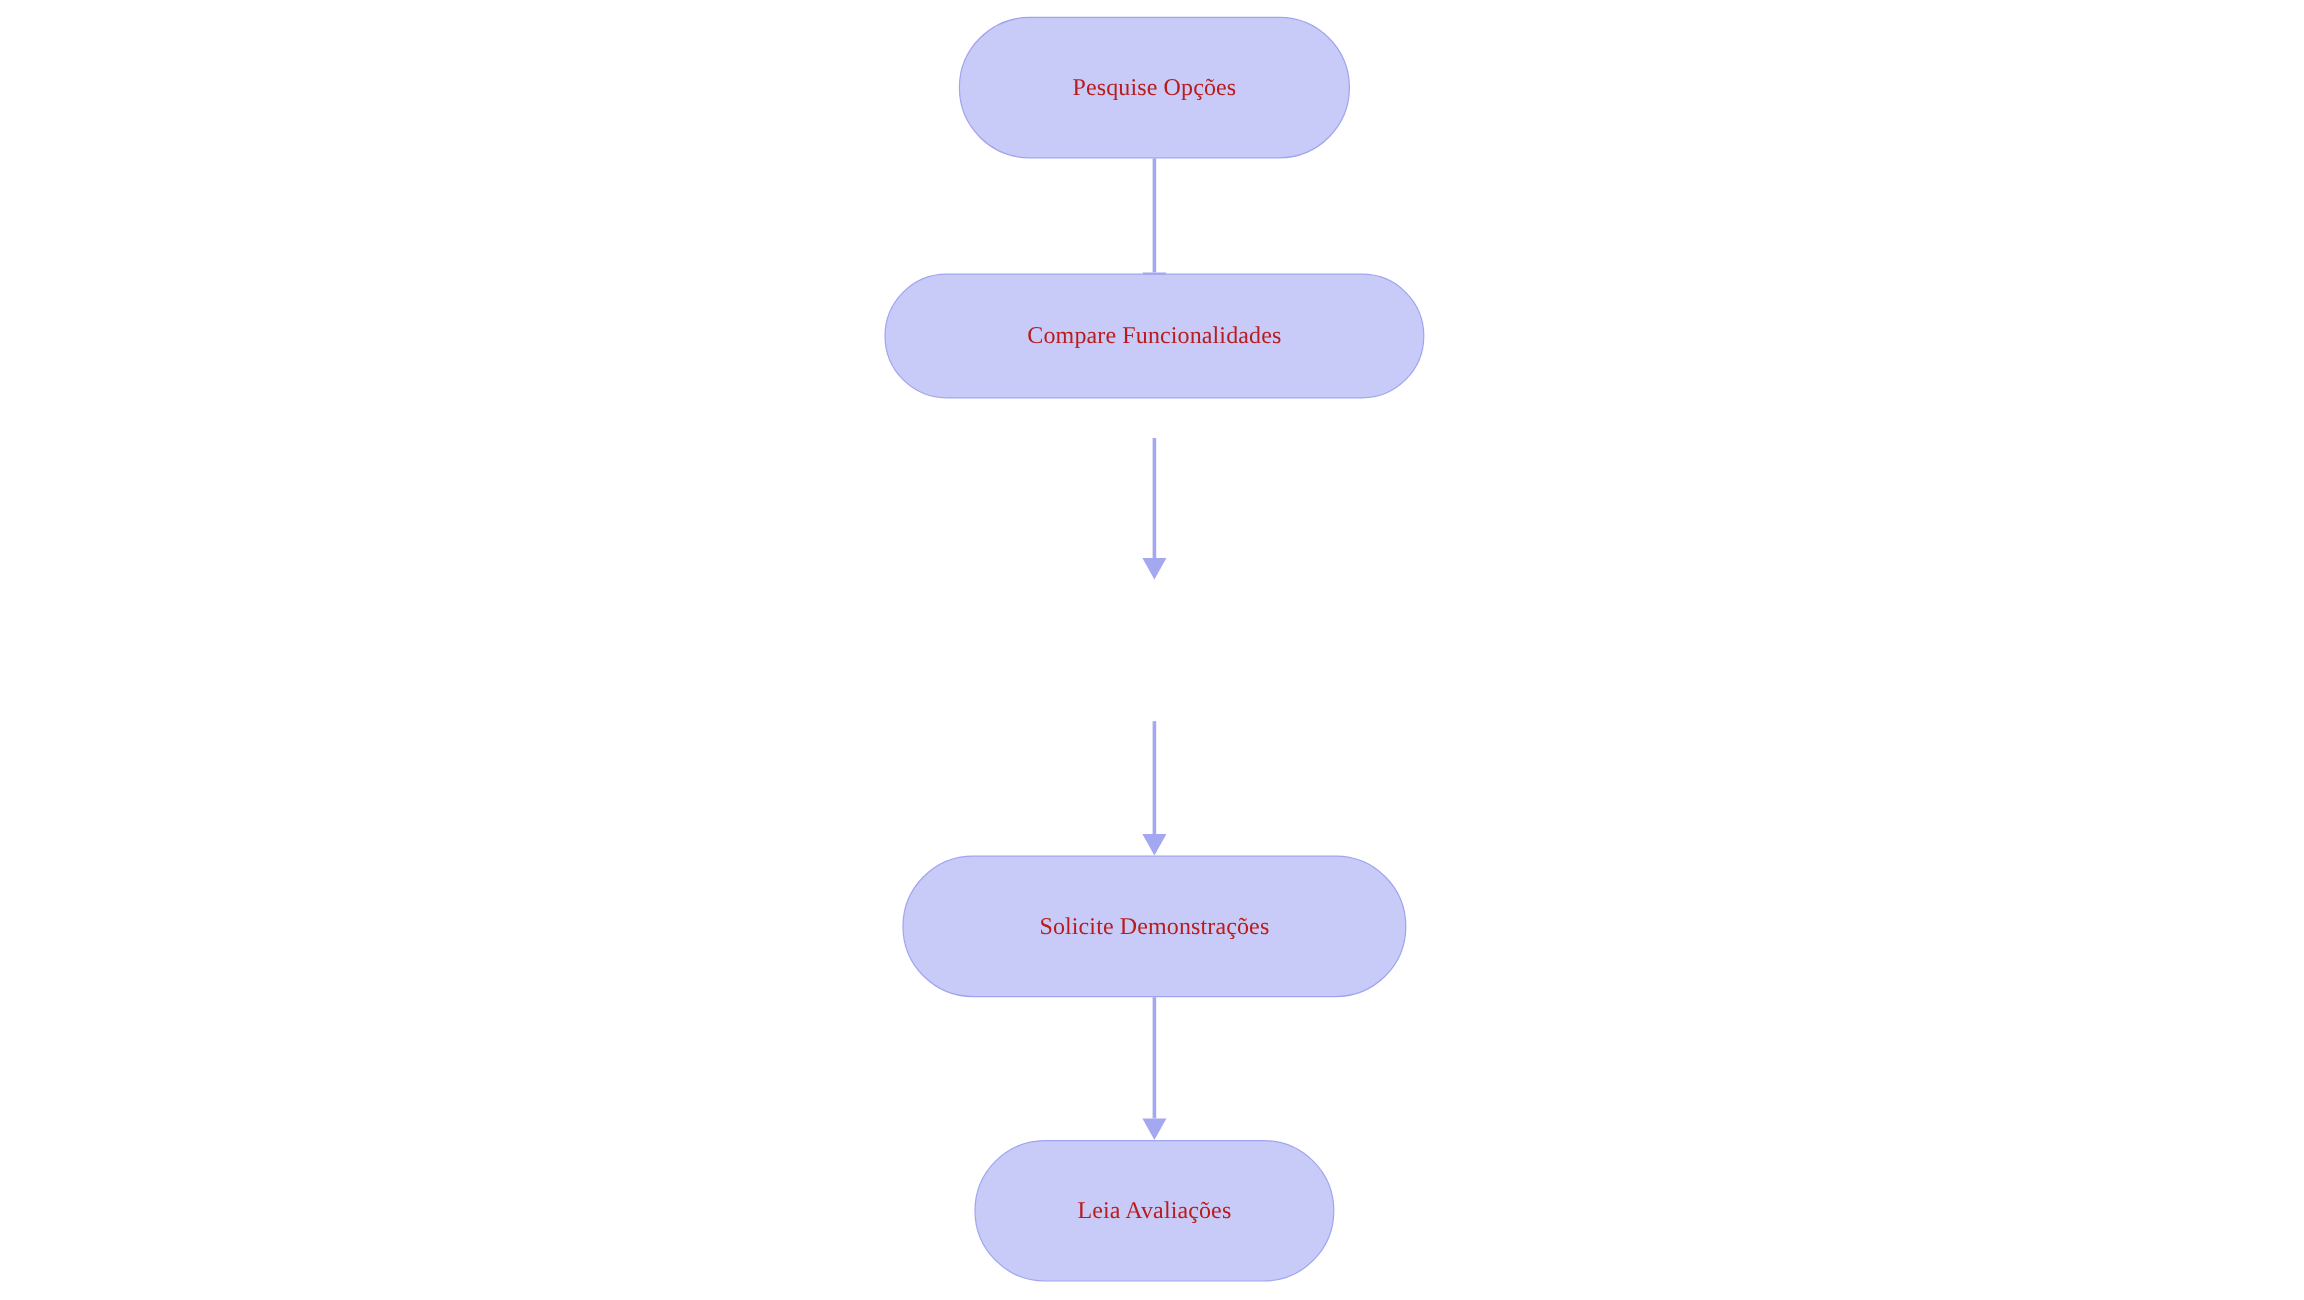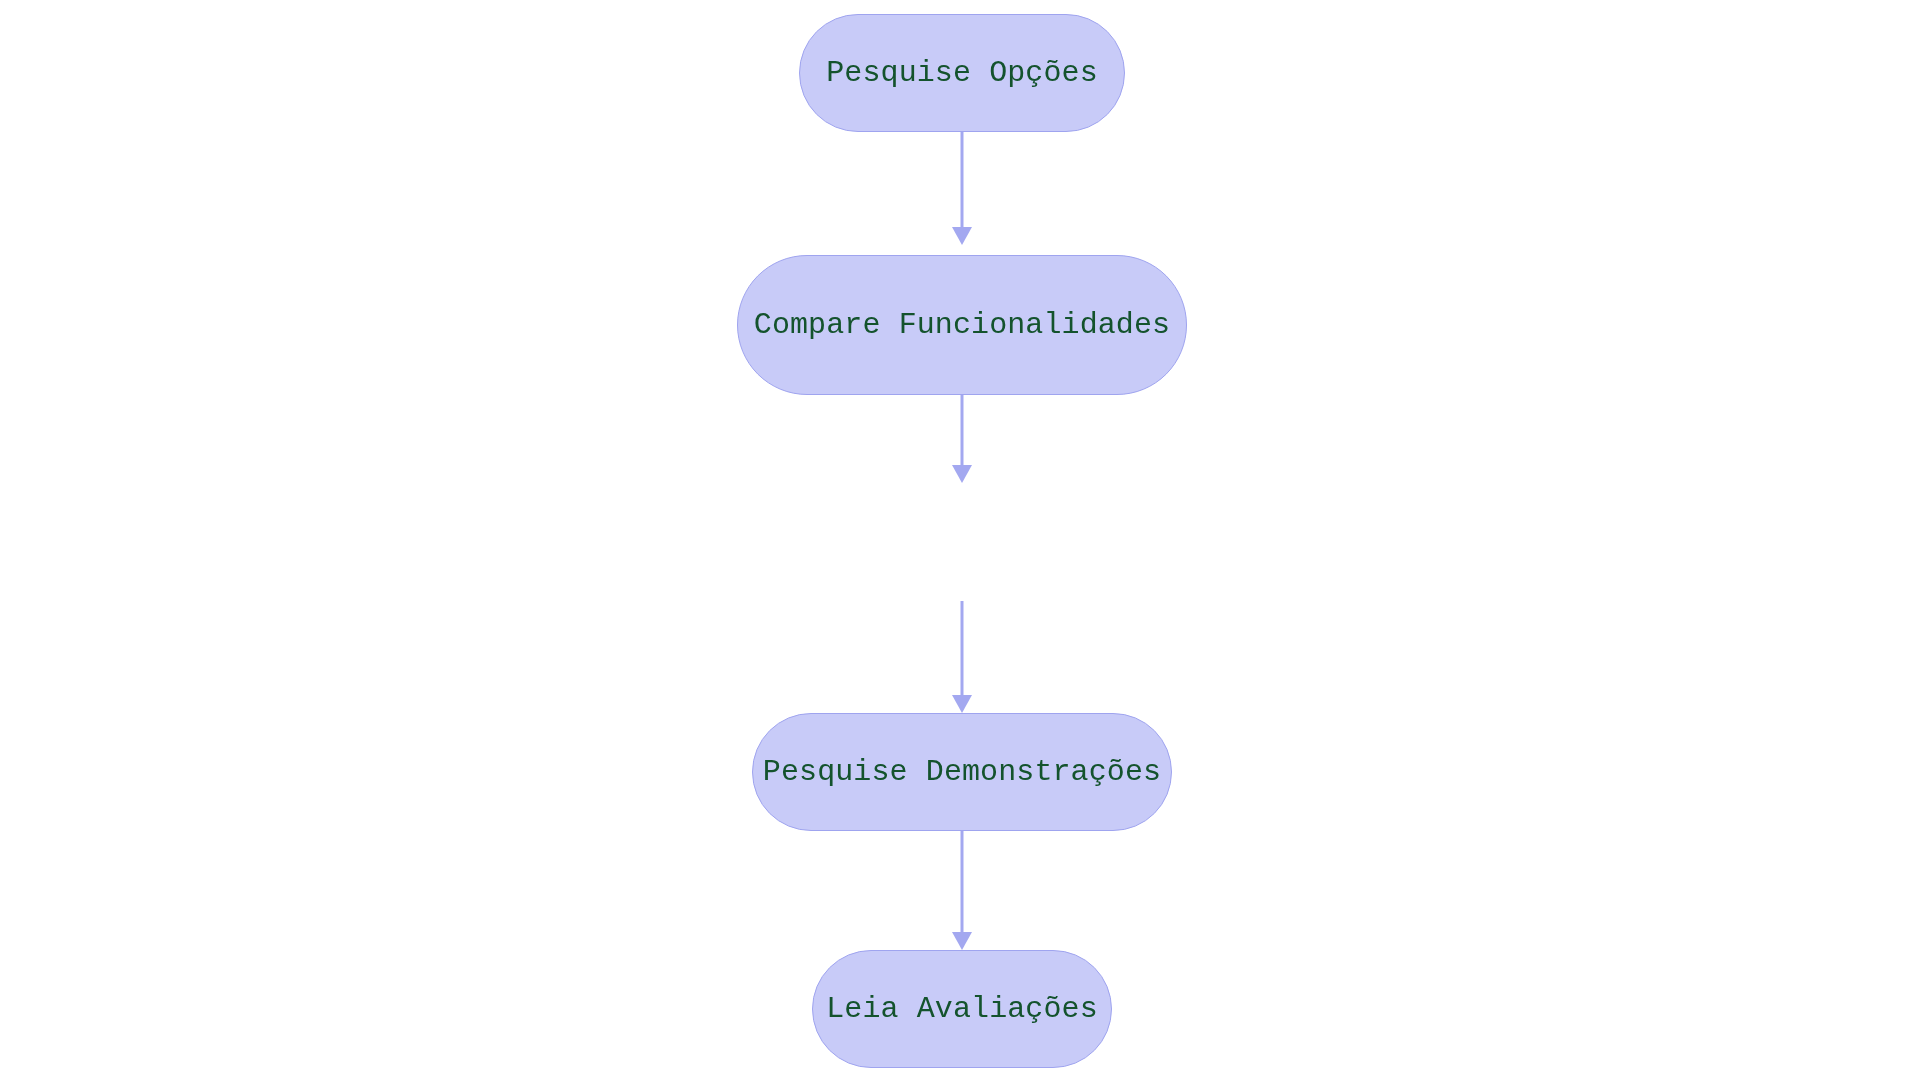--- a/index.html
+++ b/index.html
@@ -30,23 +30,23 @@
     align-items: center;
     justify-content: center;
     background: #c8cbf8;
     border: 1.6px solid #9fa4ef;
     border-radius: 9999px;
     transform: translateX(-50%);
     -webkit-font-smoothing: antialiased;
   }
 
   .node-label {
-    color: #14532d;
-    font-family: Liberation Mono, monospace;
-    font-size: 30px;
+    color: #b91c1c;
+    font-family: Liberation Serif, serif;
+    font-size: 20px;
     font-weight: 400;
     line-height: 1;
     letter-spacing: 0.1px;
     white-space: nowrap;
     user-select: none;
   }
 
   
   .connector {
     position: absolute;
@@ -88,26 +88,26 @@
     <svg width="24" height="119" viewBox="0 0 24 119" xmlns="http://www.w3.org/2000/svg">
       <line x1="12" y1="0" x2="12" y2="101" stroke="#a3a8f0" stroke-width="3"></line>
       <polygon points="2,101 22,101 12,119" fill="#a3a8f0"></polygon>
     </svg>
   </div>
 
   <div class="node" style="left:962px; top:14px; width:326px; height:118px;">
     <span class="node-label">Pesquise Opções</span>
   </div>
 
-  <div class="node" style="left:962px; top:255px; width:450px; height:140px;">
+  <div class="node" style="left:962px; top:228px; width:450px; height:104px;">
     <span class="node-label">Compare Funcionalidades</span>
   </div>
 
 
   <div class="node" style="left:962px; top:713px; width:420px; height:118px;">
-    <span class="node-label">Pesquise Demonstrações</span>
+    <span class="node-label">Solicite Demonstrações</span>
   </div>
 
   <div class="node" style="left:962px; top:950px; width:300px; height:118px;">
     <span class="node-label">Leia Avaliações</span>
   </div>
 
 </div>
 
 </body></html>

